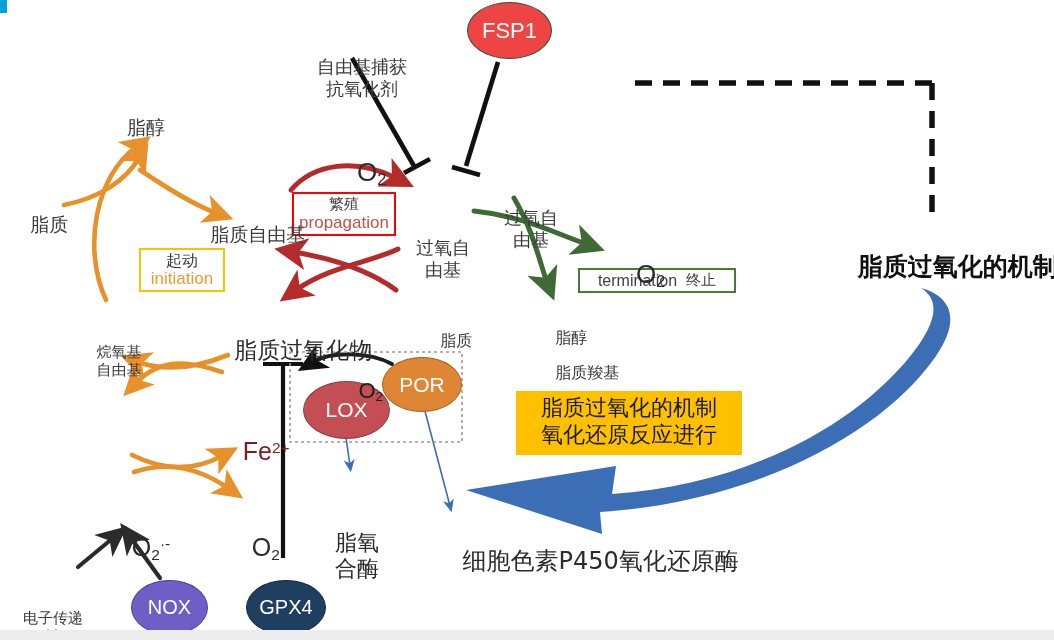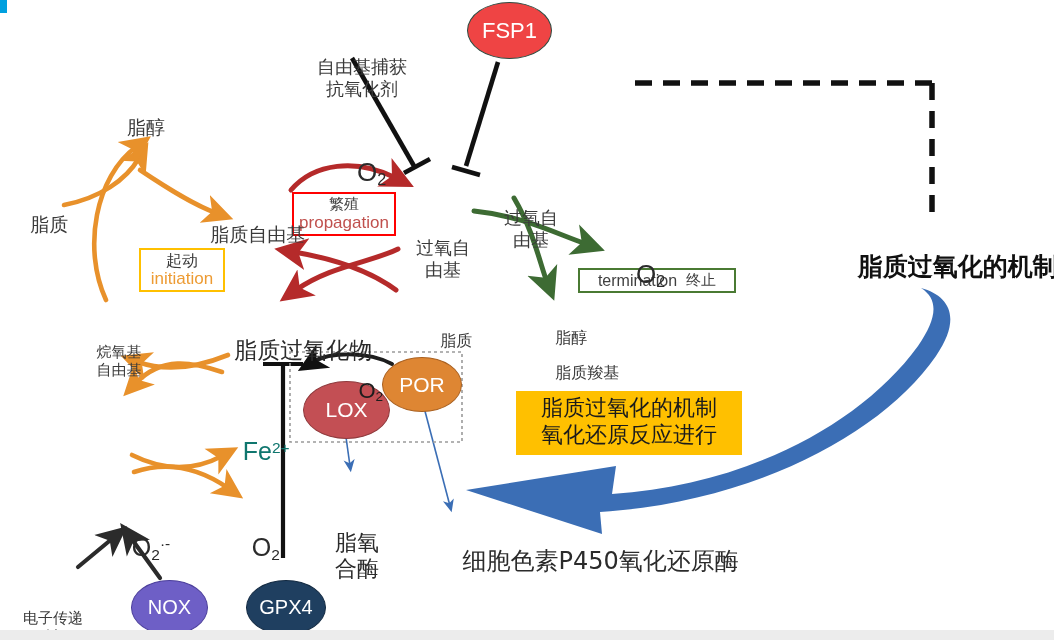--- a/index.html
+++ b/index.html
@@ -225,21 +225,21 @@
 
   <div class="lbl cn" style="left:420px;top:313px;font-size:16px;">
     <span>脂质</span>
   </div>
 
   <div class="lbl" style="left:334px;top:352px;font-size:22px;color:#1d1d1d;">
     <span>O</span><span class="sub">2</span>
   </div>
 
 
-  <div class="lbl" style="left:215px;top:407px;font-size:25px;color:#0f766e;">
+  <div class="lbl" style="left:215px;top:407px;font-size:25px;color:#7f1d1d;">
     <span>Fe</span><span class="sup">2+</span>
   </div>
 
   <div class="lbl" style="left:104px;top:503px;font-size:25px;color:#2b2b2b;">
     <span>O</span><span class="sub">2</span><span class="sup">·-</span>
   </div>
 
   <div class="lbl" style="left:224px;top:503px;font-size:25px;color:#2b2b2b;">
     <span>O</span><span class="sub">2</span>
   </div>

